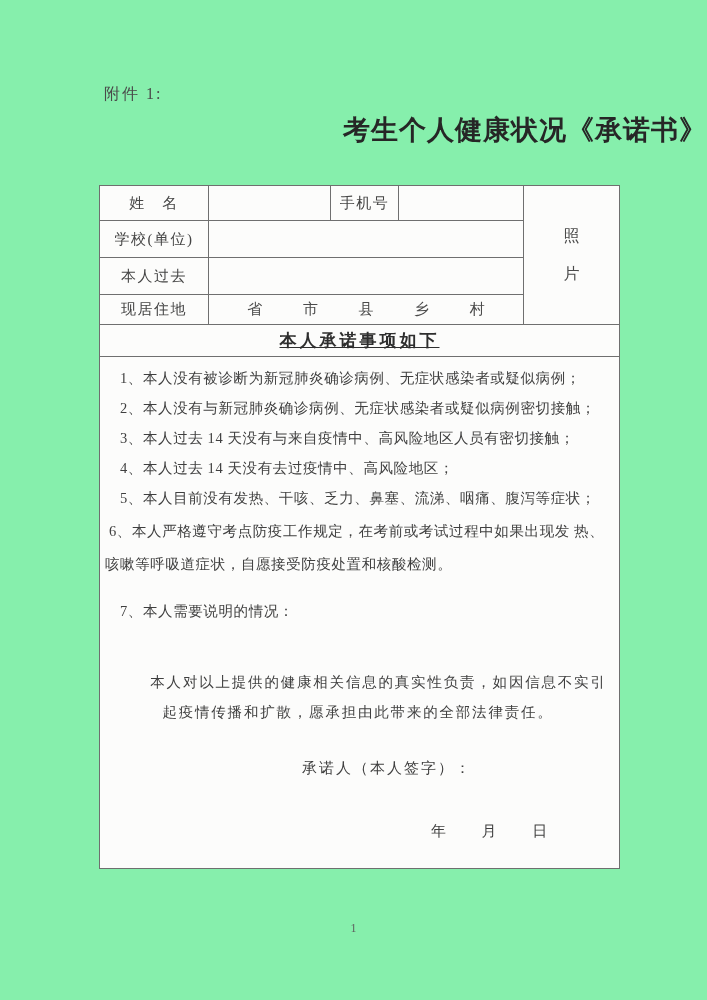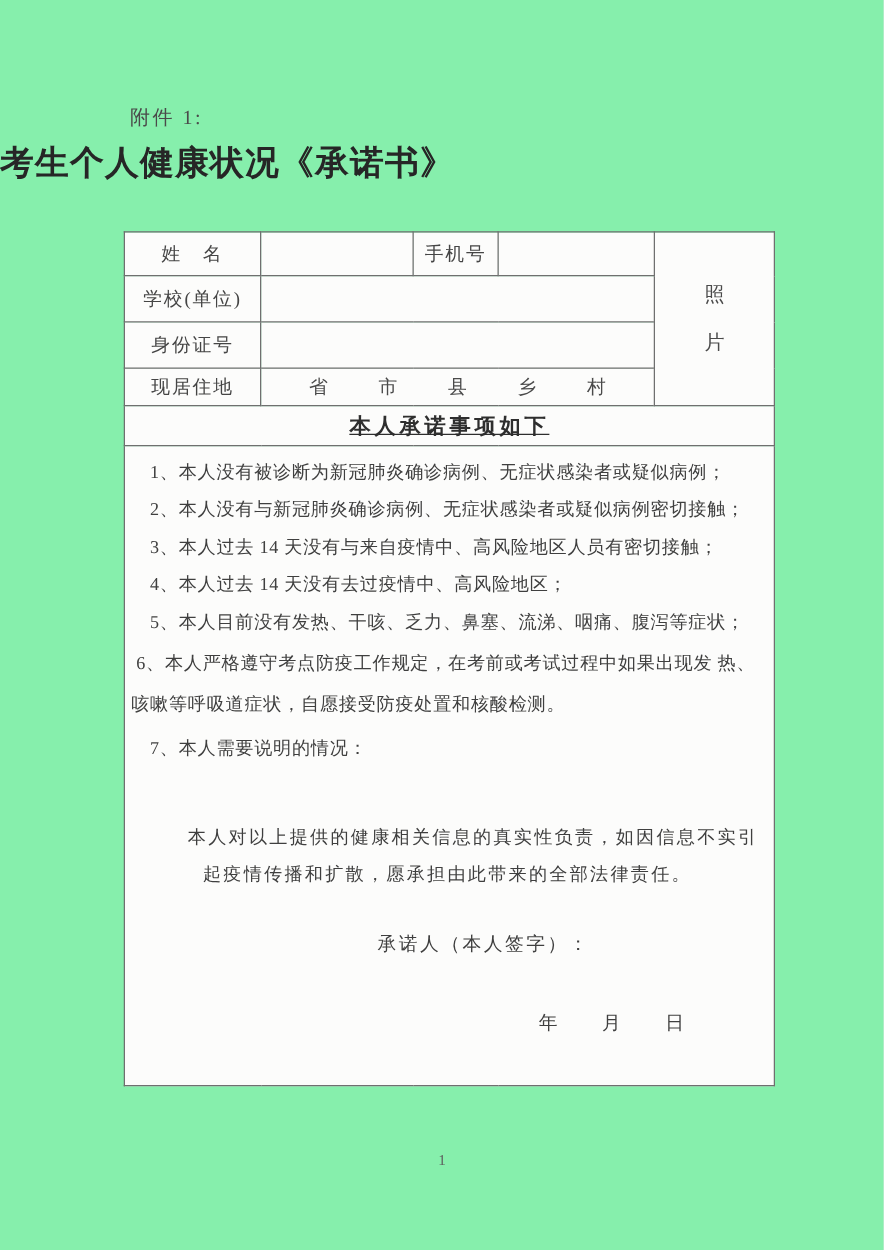--- a/index.html
+++ b/index.html
@@ -23,21 +23,21 @@
     font-size: 16px;
     letter-spacing: 2px;
     color: #4a4a4a;
   }
   .title {
     position: absolute;
     left: 0;
     top: 112px;
     width: 707px;
     margin: 0;
-    text-align: left;
+    text-align: right;
     font-size: 27px;
     font-weight: 700;
     letter-spacing: 1px;
     color: #262626;
   }
   .subtitle {
     position: absolute;
     left: 0;
     top: 158px;
     width: 707px;
@@ -108,21 +108,21 @@
   .item {
     margin: 0;
     line-height: 30px;
     text-indent: 15px;
   }
   .item-6 {
     line-height: 33px;
     text-indent: 4px;
     margin-top: 2px;
   }
-  .item-7 { margin-top: 3px; }
+  .item-7 { margin-top: 15px; }
   .declaration {
     margin: 41px 0 0 0;
     line-height: 30px;
     text-indent: 41px;
     letter-spacing: 1.8px;
     text-align: center;
   }
   .signature-line {
     margin: 26px 0 0 0;
     line-height: 30px;
@@ -177,21 +177,21 @@
             <span>照</span>
             <span>片</span>
           </div>
         </td>
       </tr>
       <tr class="r2">
         <td class="label-cell">学校(单位)</td>
         <td class="blank-cell" colspan="3"></td>
       </tr>
       <tr class="r3">
-        <td class="label-cell">身份证号</td>
+        <td class="label-cell">本人过去</td>
         <td class="blank-cell" colspan="3"></td>
       </tr>
       <tr class="r4">
         <td class="label-cell">现居住地</td>
         <td colspan="3">
           <div class="residence-inner">
             <span>省</span>
             <span>市</span>
             <span>县</span>
             <span>乡</span>

